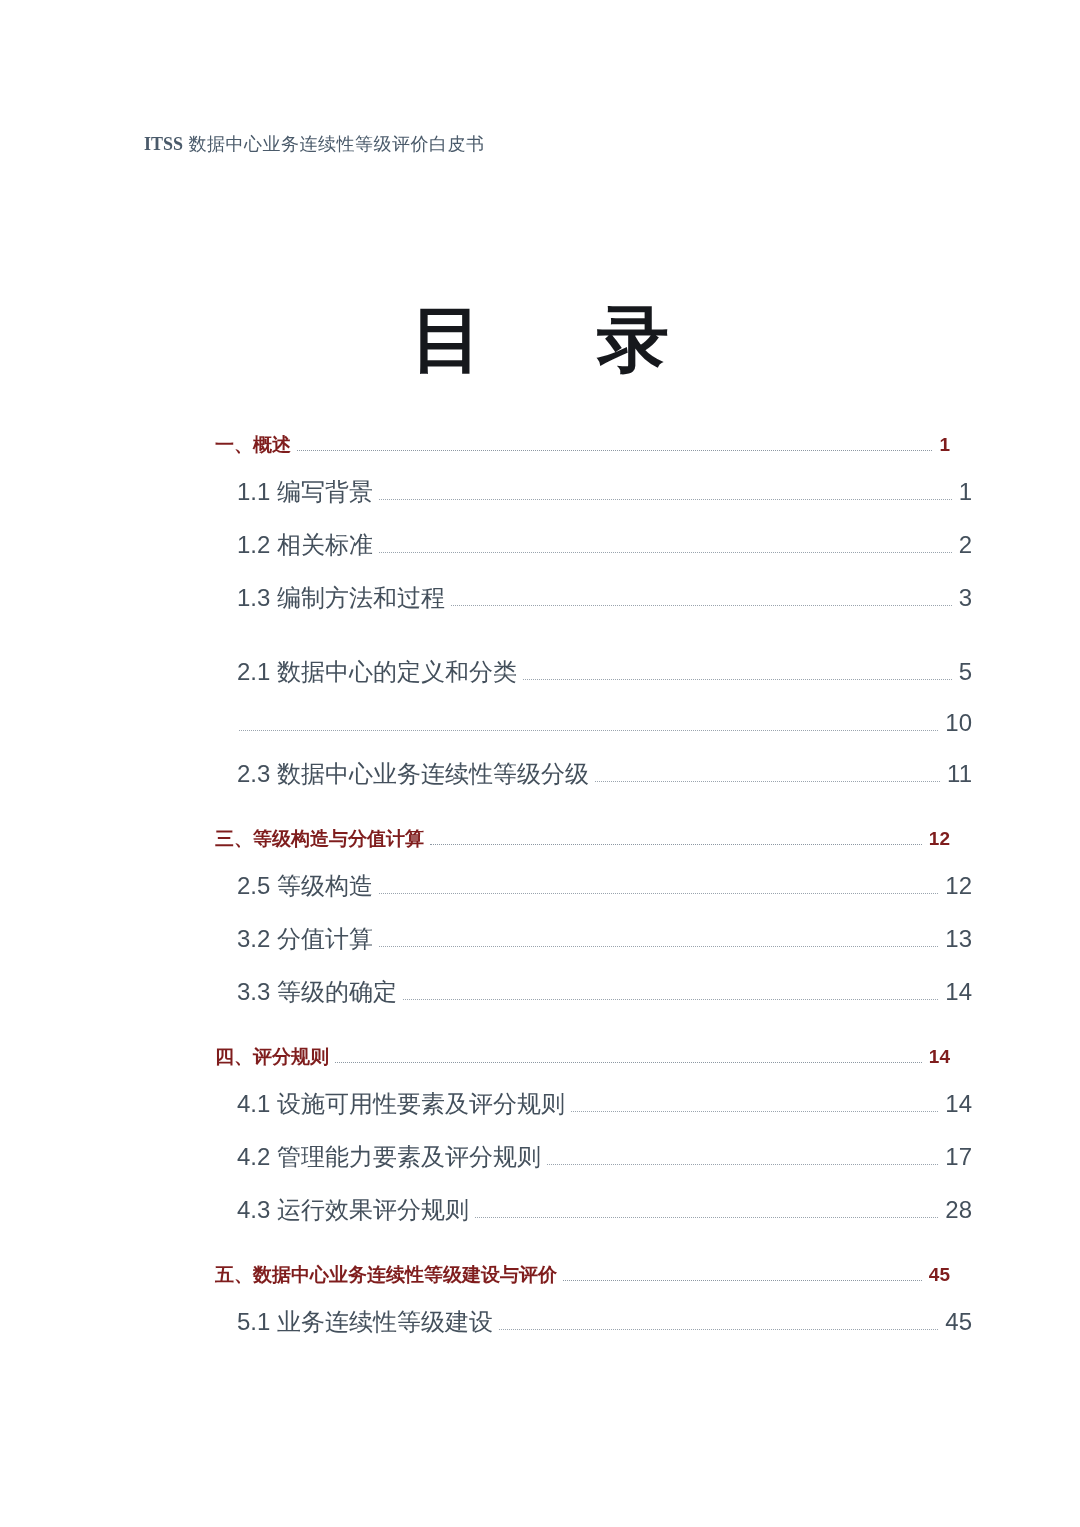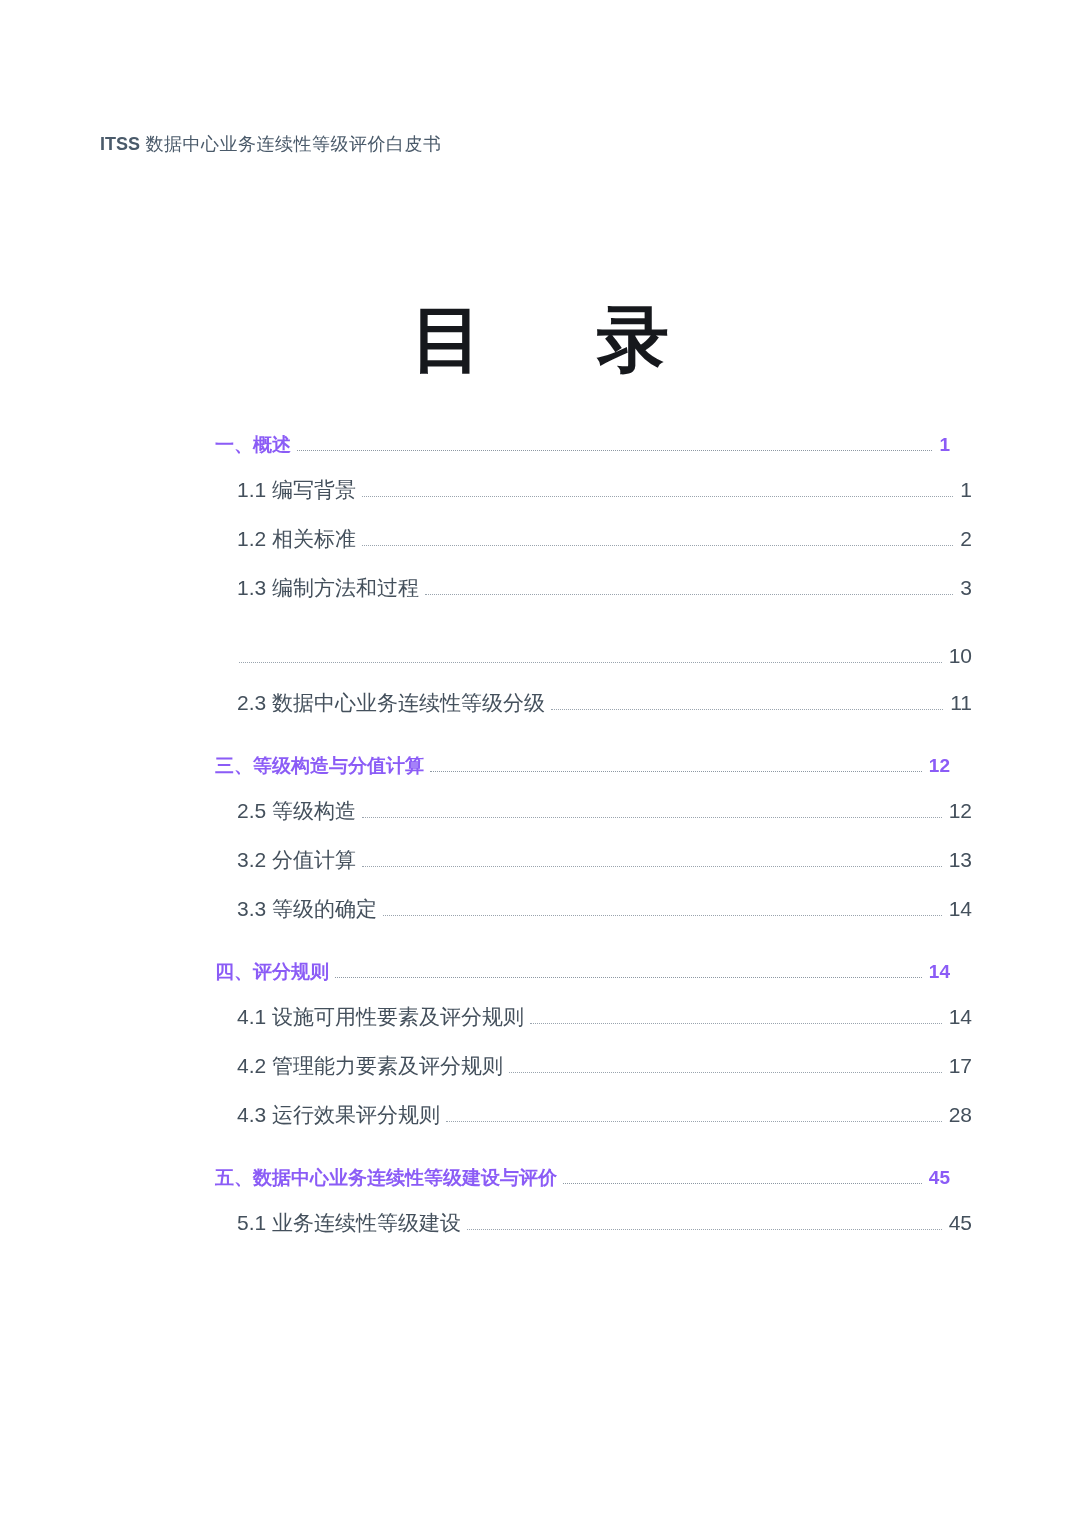--- a/index.html
+++ b/index.html
@@ -23,23 +23,24 @@
   .header {
     position: absolute;
     left: 100px;
     top: 132px;
     font-size: 18px;
     letter-spacing: 0.5px;
     color: #4a5a6a;
     white-space: nowrap;
   }
   .header .itss {
-    font-family: Liberation Sans, sans-serif;
+    font-family: Liberation Serif, serif;
     font-weight: 600;
     letter-spacing: 0px;
+    margin-left: 44px;
   }
   .toc-title {
     position: absolute;
     left: 0;
     right: 0;
     top: 292px;
     text-align: center;
     font-family: "Liberation Serif", serif;
     font-weight: 700;
     font-size: 72px;
@@ -72,28 +73,28 @@
   }
   .entry .page-num {
     flex: 0 0 auto;
     padding-left: 5px;
     text-align: right;
   }
 
   .level1 {
     font-size: 19px;
     font-weight: 700;
-    color: #8b5cf6;
+    color: #7f1d1d;
     margin-bottom: 18px;
   }
   .level1 .leader {
     border-bottom: 1px dotted #8d98a3;
   }
   .level2 {
-    font-size: 21px;
+    font-size: 24px;
     font-weight: 400;
     color: #44505c;
     margin-bottom: 21px;
     padding-left: 22px;
   }
   .group {
     margin-bottom: 36px;
   }
   .group:last-child {
     margin-bottom: 0;
@@ -131,20 +132,25 @@
       </div>
       <div class="entry level2">
         <span class="label">1.3 编制方法和过程</span>
         <span class="leader"></span>
         <span class="page-num">3</span>
       </div>
     </div>
 
     <div class="group">
       <div class="entry level2">
+        <span class="label">2.1 数据中心的定义和分类</span>
+        <span class="leader"></span>
+        <span class="page-num">5</span>
+      </div>
+      <div class="entry level2">
         <span class="leader"></span>
         <span class="page-num">10</span>
       </div>
       <div class="entry level2">
         <span class="label">2.3 数据中心业务连续性等级分级</span>
         <span class="leader"></span>
         <span class="page-num">11</span>
       </div>
     </div>
 

